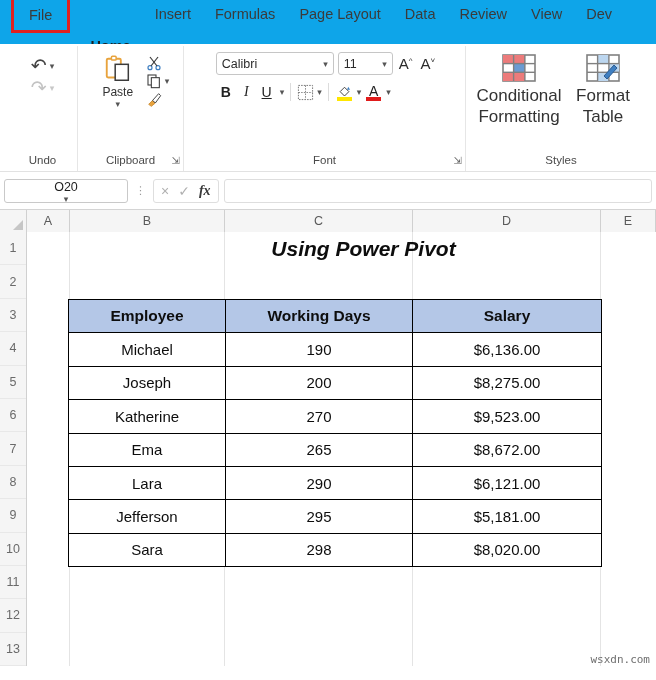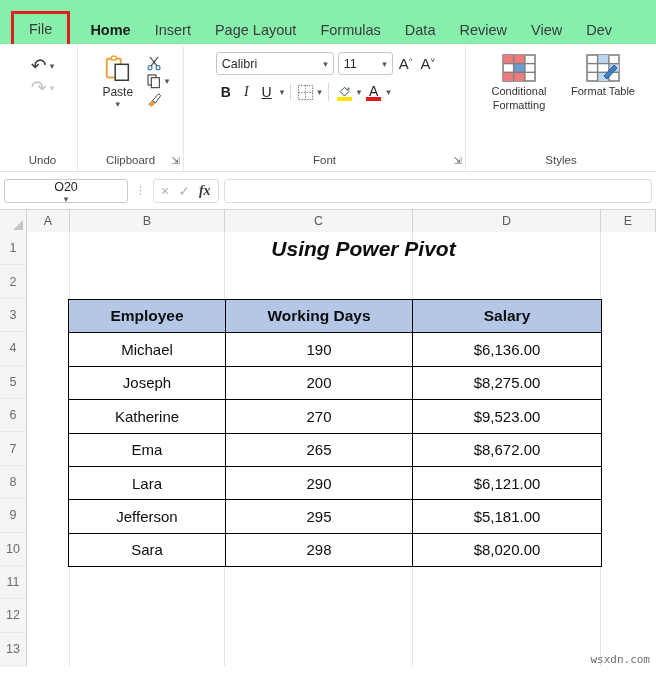--- a/index.html
+++ b/index.html
@@ -7,23 +7,23 @@
     width: 656px; height: 680px;
     font-family: "Liberation Sans", sans-serif;
     background: #ffffff;
     overflow: hidden;
   }
 
   
   .ribbon-tabs {
     position: relative;
     height: 44px;
-    background: #86efac;
+    background: #0ea5e9;
     display: flex;
-    align-items: flex-end;
+    align-items: flex-start;
     padding-left: 14px;
     gap: 2px;
   }
   .tab {
     font-size: 14.5px;
     color: #3b3b3b;
     padding: 6px 11px;
     white-space: nowrap;
     position: relative;
     cursor: pointer;
@@ -136,21 +136,21 @@
   .vsep { width: 1px; height: 18px; background: #dcdcdc; margin: 0 3px; }
   .colorbtn { display: flex; flex-direction: column; align-items: center; width: 19px; }
   .colorbar { width: 15px; height: 4px; margin-top: -1px; }
 
   
   .style-item {
     display: flex; flex-direction: column; align-items: center;
     width: 78px; padding-top: 2px;
   }
   .style-lbl {
-    font-size: 11px; color: #333; text-align: center;
+    font-size: 17px; color: #333; text-align: center;
     line-height: 1.25; margin-top: 3px;
   }
 
   
   .formula-bar {
     height: 38px;
     background: #fff;
     display: flex;
     align-items: center;
     padding: 0 4px;
@@ -273,22 +273,22 @@
     font-family: "DejaVu Sans Mono", monospace;
   }
 </style>
 </head>
 <body>
 
 <div class="ribbon-tabs">
   <div class="tab file-tab file-hl">File</div>
   <div class="tab active">Home</div>
   <div class="tab">Insert</div>
+  <div class="tab">Formulas</div>
   <div class="tab">Page Layout</div>
-  <div class="tab">Formulas</div>
   <div class="tab">Data</div>
   <div class="tab">Review</div>
   <div class="tab">View</div>
   <div class="tab">Dev</div>
 </div>
 
 <div class="ribbon">
 
   <div class="rgroup" style="width:70px;">
     <div class="rgroup-body">

